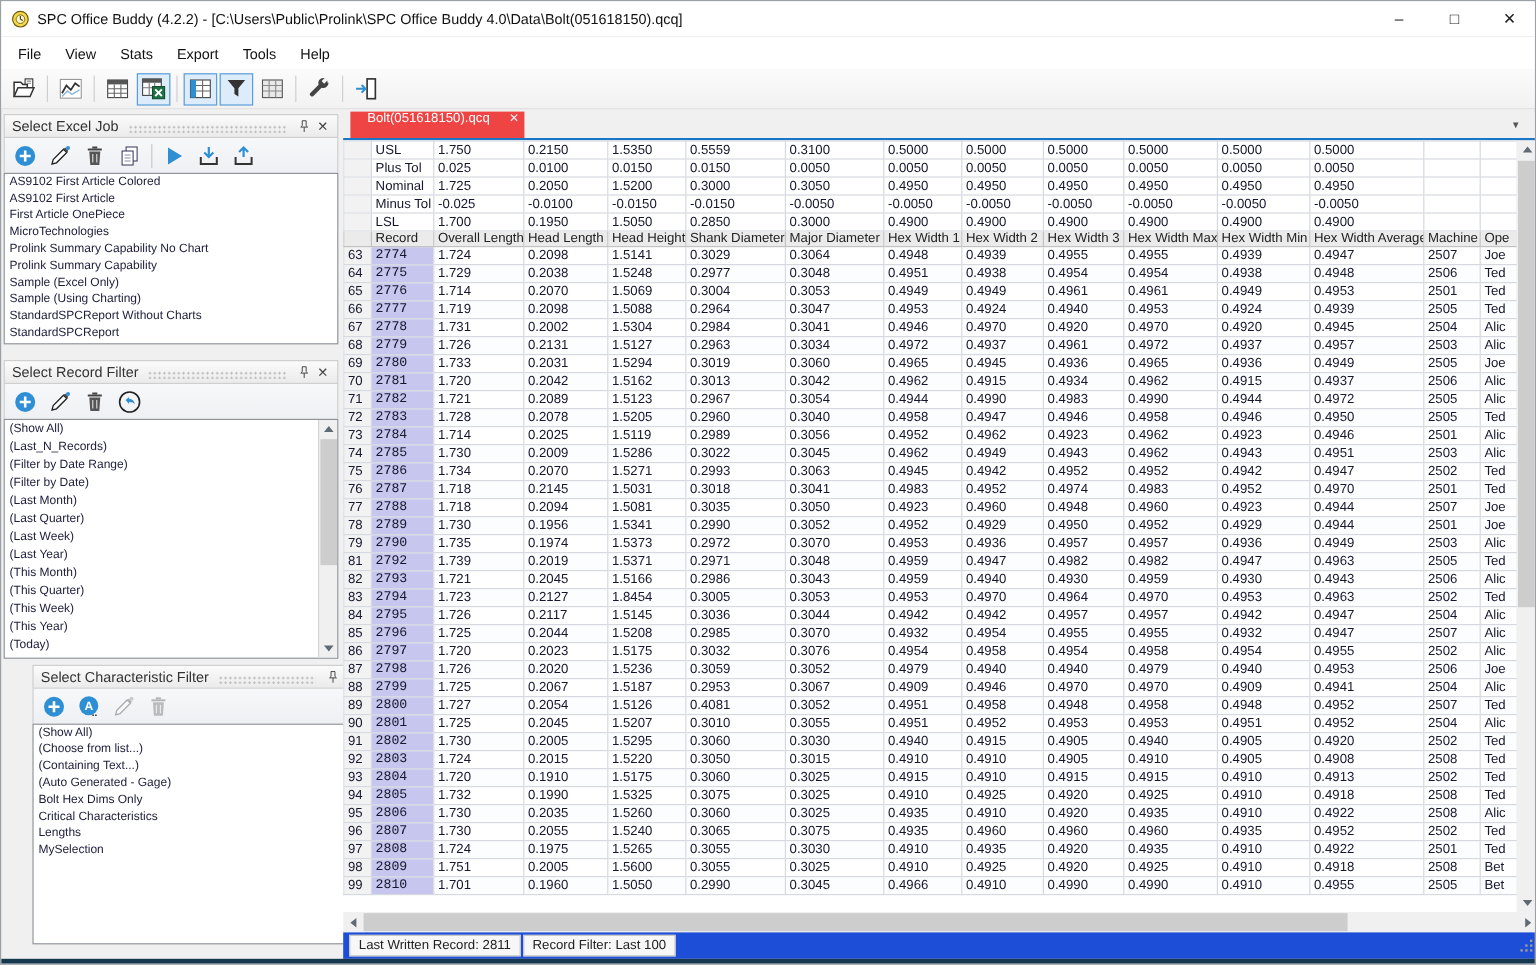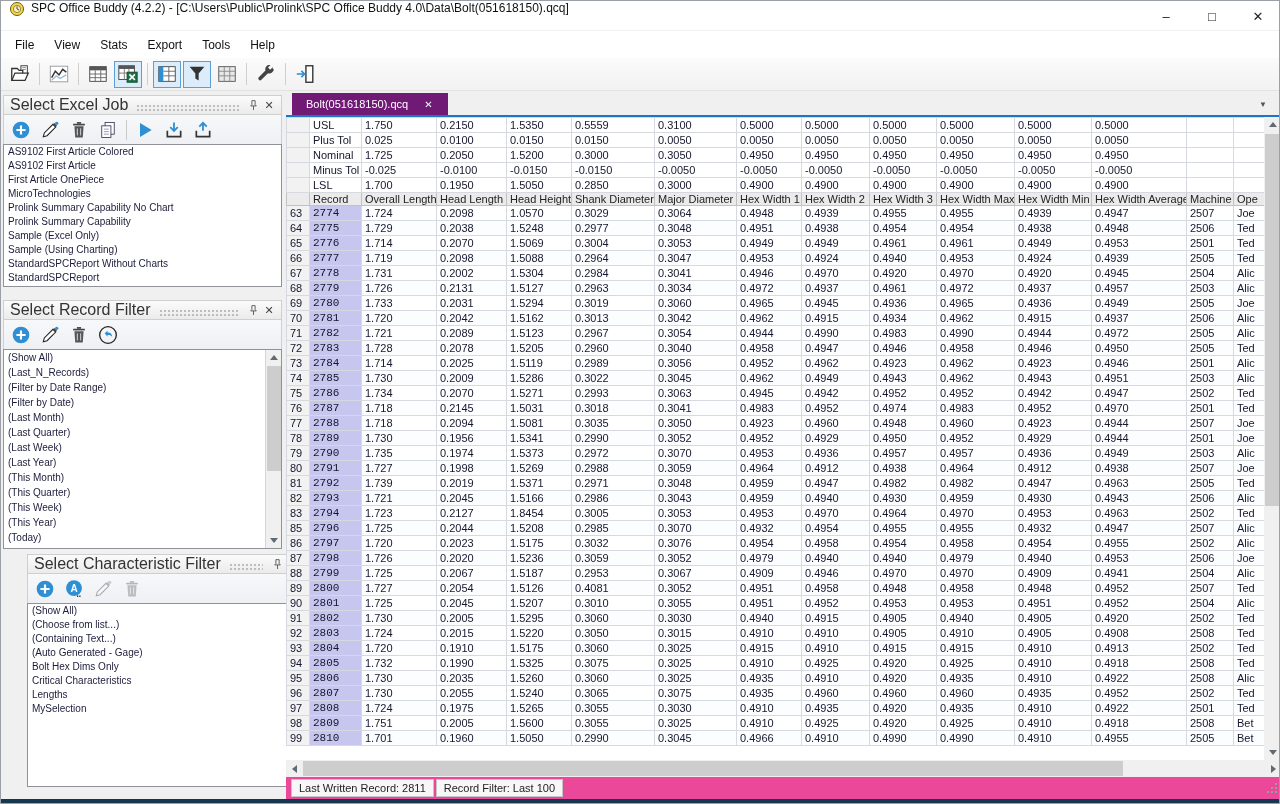--- a/index.html
+++ b/index.html
@@ -2,21 +2,21 @@
 <html><head>
 <meta charset="utf-8">
 <style>
   * { box-sizing: border-box; margin: 0; padding: 0; }
   html,body { width:1280px; height:804px; overflow:hidden; }
   body { font-family:"Liberation Sans", sans-serif; background:#f0f0f0; position:relative;
          color:#16162e; border:1px solid #9aa0a6; }
 
   
   .titlebar { position:absolute; left:0; top:0; width:1280px; height:30px; background:#ffffff;
-              display:flex; align-items:flex-start; border-bottom:1px solid #f0f0f0; }
+              display:flex; align-items:center; border-bottom:1px solid #f0f0f0; }
   .appicon { width:16px; height:16px; margin:0 6px 0 8px; }
   .title-text { font-size:12px; color:#111; }
   .win-controls { margin-left:auto; display:flex; height:30px; }
   .win-btn { width:46px; height:30px; display:flex; align-items:center; justify-content:center;
              font-size:13px; color:#222; }
 
   
   .menubar { position:absolute; left:0; top:30px; width:1280px; height:27px; background:#ffffff;
              display:flex; align-items:center; padding-left:4px; }
   .menu-item { font-size:12px; color:#111; padding:0 10px; }
@@ -28,21 +28,21 @@
   .tb-btn { width:28px; height:27px; display:flex; align-items:center; justify-content:center;
             border:1px solid transparent; margin:0 1px; }
   .tb-btn.toggled { border:1px solid #5e9ed6; background:#dcecfb; }
   .tb-sep { width:1px; height:22px; background:#cfcfcf; margin:0 4px; }
   .tb-btn svg { width:22px; height:22px; }
 
   
   .panel { position:absolute; left:2px; width:279px; background:#f0f0f0; }
   .panel-title { height:20px; display:flex; align-items:center; padding:0 4px 0 6px;
                  background:linear-gradient(#fbfbfb,#ebebeb); border:1px solid #cfcfcf; }
-  .panel-title .pt-label { font-size:16px; color:#333; white-space:nowrap; }
+  .panel-title .pt-label { font-size:12px; color:#333; white-space:nowrap; }
   .pt-dots { flex:1; height:7px; margin:4px 6px 0 8px;
              background-image:radial-gradient(#bdbdbd 0.8px, transparent 0.9px);
              background-size:4px 4px; }
   .pt-btn { width:16px; height:16px; display:flex; align-items:center; justify-content:center;
             color:#444; font-size:11px; }
   .pt-btn svg { width:13px; height:13px; }
   .panel-toolbar { height:29px; display:flex; align-items:center; gap:7px; padding-left:6px;
                    background:linear-gradient(#f7f8fa,#eef0f3); border-left:1px solid #cfcfcf; border-right:1px solid #cfcfcf; }
   .pt-tool { width:22px; height:22px; display:flex; align-items:center; justify-content:center; }
   .pt-tool svg { width:20px; height:20px; }
@@ -59,22 +59,22 @@
   .tri-up { width:0; height:0; border-left:4px solid transparent; border-right:4px solid transparent; border-bottom:5px solid #5f6a73; }
   .tri-down { width:0; height:0; border-left:4px solid transparent; border-right:4px solid transparent; border-top:5px solid #5f6a73; }
   .tri-left { width:0; height:0; border-top:4px solid transparent; border-bottom:4px solid transparent; border-right:5px solid #5f6a73; }
   .tri-right { width:0; height:0; border-top:4px solid transparent; border-bottom:4px solid transparent; border-left:5px solid #5f6a73; }
   .sb-thumb-v { position:absolute; left:1px; width:14px; background:#cdcdcd; }
 
   
   .main { position:absolute; left:285px; top:92px; width:995px; height:706px; }
   .tabstrip { position:absolute; left:0; top:0; width:995px; height:22px; background:#f0f0f0;
               display:flex; align-items:flex-end; }
-  .tab { height:22px; background:#701a75; color:#fff; font-size:11px; display:flex;
-         align-items:center; padding:0 15px 0 14px; margin-left:6px; }
+  .tab { height:22px; background:#ef4444; color:#fff; font-size:11px; display:flex;
+         padding:0 4px 0 14px; margin-left:6px; }
   .tab-close { margin-left:16px; font-size:10px; color:#eaf3fb; }
   .tab-menu-btn { margin-left:auto; margin-right:14px; align-self:center; font-size:8px; color:#555; }
   .tab-underline { position:absolute; left:0; top:22px; width:995px; height:2px; background:#1b76c5; }
 
   
   .gridwrap { position:absolute; left:0; top:24px; width:978px; height:643px; overflow:hidden;
               background:#fff; }
   table.grid { border-collapse:collapse; table-layout:fixed; width:978px; }
   table.grid td { border:1px solid #d7d9e0; font-size:11px; line-height:14px; height:15px;
                   padding:0 2px 0 3px; white-space:nowrap; overflow:hidden; color:#16162e; }
@@ -86,21 +86,21 @@
   tr.datarow:nth-child(even) td.val { background:#fcfdff; }
 
   
   .vscroll-grid { position:absolute; right:0; top:24px; width:17px; height:643px; background:#f0f0f0; }
   
   .hscroll { position:absolute; left:0; top:667px; width:995px; height:17px; background:#f0f0f0; }
   .hs-arrow { position:absolute; top:0; width:16px; height:17px; display:flex; align-items:center; justify-content:center; }
   .hs-thumb { position:absolute; top:1px; height:15px; background:#cdcdcd; }
 
   
-  .statusbar { position:absolute; left:0; top:684px; width:995px; height:22px; background:#ec4899;
+  .statusbar { position:absolute; left:0; top:684px; width:995px; height:22px; background:#1d4ed8;
                display:flex; align-items:center; padding-left:5px; }
   .status-cell { border:1px solid #c6c6c6; background:#f7f7f7; font-size:11px; color:#222;
                  padding:2px 7px; margin-right:2px; }
   .grip { margin-left:auto; margin-right:4px; width:10px; height:10px; position:relative; }
   .grip i { position:absolute; width:2px; height:2px; background:#9b9b9b; }
 
   .bottom-strip { position:absolute; left:0; top:798px; width:1280px; height:6px; background:#16384e; }
 </style>
 </head>
 <body>
@@ -538,21 +538,21 @@
             <td>Hex Width Min</td>
             <td>Hex Width Average</td>
             <td>Machine</td>
             <td>Ope</td>
           </tr>
           <tr class="datarow">
             <td class="rownum">63</td>
             <td class="record">2774</td>
             <td class="val">1.724</td>
             <td class="val">0.2098</td>
-            <td class="val">1.0570</td>
+            <td class="val">1.5141</td>
             <td class="val">0.3029</td>
             <td class="val">0.3064</td>
             <td class="val">0.4948</td>
             <td class="val">0.4939</td>
             <td class="val">0.4955</td>
             <td class="val">0.4955</td>
             <td class="val">0.4939</td>
             <td class="val">0.4947</td>
             <td class="val">2507</td>
             <td class="val">Joe</td>
@@ -823,37 +823,20 @@
             <td class="val">0.4953</td>
             <td class="val">0.4936</td>
             <td class="val">0.4957</td>
             <td class="val">0.4957</td>
             <td class="val">0.4936</td>
             <td class="val">0.4949</td>
             <td class="val">2503</td>
             <td class="val">Alic</td>
           </tr>
           <tr class="datarow">
-            <td class="rownum">80</td>
-            <td class="record">2791</td>
-            <td class="val">1.727</td>
-            <td class="val">0.1998</td>
-            <td class="val">1.5269</td>
-            <td class="val">0.2988</td>
-            <td class="val">0.3059</td>
-            <td class="val">0.4964</td>
-            <td class="val">0.4912</td>
-            <td class="val">0.4938</td>
-            <td class="val">0.4964</td>
-            <td class="val">0.4912</td>
-            <td class="val">0.4938</td>
-            <td class="val">2507</td>
-            <td class="val">Joe</td>
-          </tr>
-          <tr class="datarow">
             <td class="rownum">81</td>
             <td class="record">2792</td>
             <td class="val">1.739</td>
             <td class="val">0.2019</td>
             <td class="val red">1.5371</td>
             <td class="val">0.2971</td>
             <td class="val">0.3048</td>
             <td class="val">0.4959</td>
             <td class="val">0.4947</td>
             <td class="val">0.4982</td>
@@ -889,20 +872,37 @@
             <td class="val">0.3005</td>
             <td class="val">0.3053</td>
             <td class="val">0.4953</td>
             <td class="val">0.4970</td>
             <td class="val">0.4964</td>
             <td class="val">0.4970</td>
             <td class="val">0.4953</td>
             <td class="val">0.4963</td>
             <td class="val">2502</td>
             <td class="val">Ted</td>
+          </tr>
+          <tr class="datarow">
+            <td class="rownum">84</td>
+            <td class="record">2795</td>
+            <td class="val">1.726</td>
+            <td class="val">0.2117</td>
+            <td class="val">1.5145</td>
+            <td class="val">0.3036</td>
+            <td class="val">0.3044</td>
+            <td class="val">0.4942</td>
+            <td class="val">0.4942</td>
+            <td class="val">0.4957</td>
+            <td class="val">0.4957</td>
+            <td class="val">0.4942</td>
+            <td class="val">0.4947</td>
+            <td class="val">2504</td>
+            <td class="val">Alic</td>
           </tr>
           <tr class="datarow">
             <td class="rownum">85</td>
             <td class="record">2796</td>
             <td class="val">1.725</td>
             <td class="val">0.2044</td>
             <td class="val">1.5208</td>
             <td class="val">0.2985</td>
             <td class="val">0.3070</td>
             <td class="val">0.4932</td>

